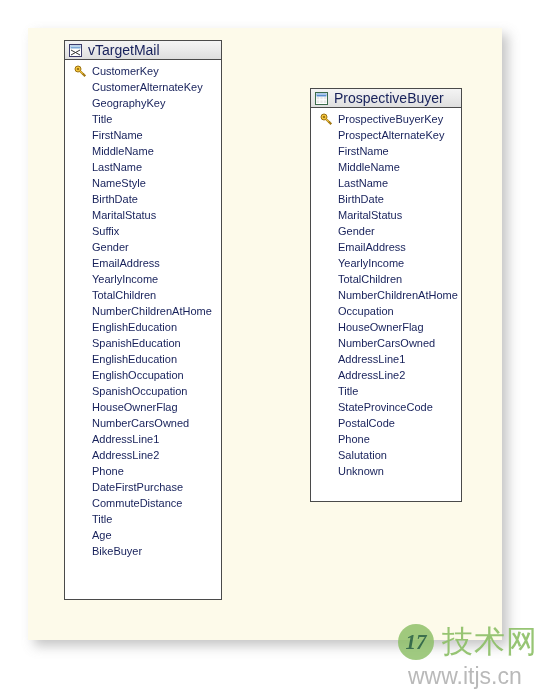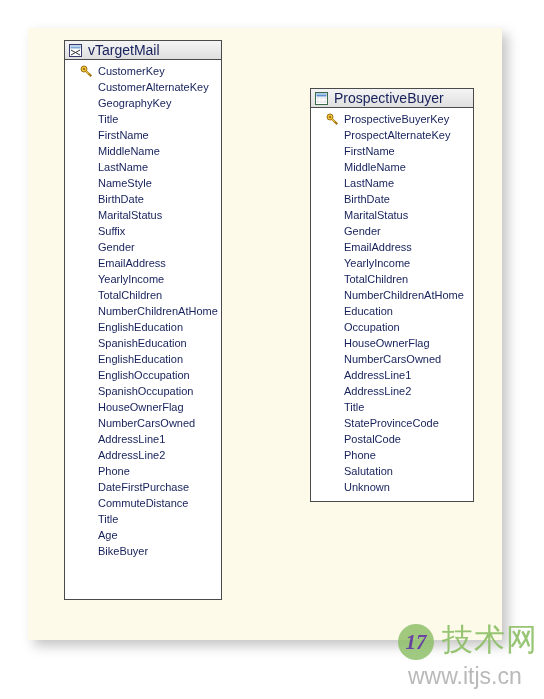--- a/index.html
+++ b/index.html
@@ -35,21 +35,21 @@
   }
   #entity-0 {
     left: 36px;
     top: 12px;
     width: 158px;
     height: 560px;
   }
   #entity-1 {
     left: 282px;
     top: 60px;
-    width: 164px;
+    width: 152px;
     height: 414px;
   }
 
   .entity-header {
     height: 19px;
     background: linear-gradient(to bottom, #f4f4f4 0%, #eaeaea 50%, #dedede 100%);
     border-bottom: 1px solid #4a4a4a;
     display: flex;
     align-items: center;
     padding-left: 4px;
@@ -65,21 +65,21 @@
 
   .field-list {
     list-style: none;
     margin: 0;
     padding: 3px 0 0 0;
   }
   .field-row {
     height: 16px;
     display: flex;
     align-items: center;
-    padding-left: 14px;
+    padding-left: 8px;
     box-sizing: border-box;
   }
   .field-icon-slot {
     width: 14px;
     height: 14px;
     flex: 0 0 14px;
     display: flex;
     align-items: center;
     justify-content: center;
   }
@@ -106,38 +106,38 @@
   .wm-row {
     display: flex;
     align-items: center;
     height: 40px;
   }
   .wm-badge {
     width: 36px;
     height: 36px;
     border-radius: 50%;
     background: #8cbf66;
-    color: #4c1d95;
+    color: #14532d;
     font-size: 21px;
     font-style: italic;
     font-weight: bold;
     display: flex;
     align-items: center;
     justify-content: center;
     opacity: 0.82;
     font-family: "Liberation Serif", serif;
   }
   .wm-cn {
     font-size: 31px;
     color: #8cbf66;
     margin-left: 8px;
     letter-spacing: 1px;
     opacity: 0.9;
     line-height: 34px;
-    font-family: Liberation Mono, monospace;
+    font-family: Liberation Serif, serif;
   }
   .wm-url {
     font-size: 23px;
     color: #b9b9b9;
     margin-left: 10px;
     margin-top: 2px;
     line-height: 25px;
     text-shadow: 1px 1px 0 rgba(255,255,255,0.6);
   }
 </style>
@@ -365,24 +365,20 @@
         <li class="field-row">
           <span class="field-icon-slot"></span>
           <span class="field-name">TotalChildren</span>
         </li>
         <li class="field-row">
           <span class="field-icon-slot"></span>
           <span class="field-name">NumberChildrenAtHome</span>
         </li>
         <li class="field-row">
           <span class="field-icon-slot"></span>
-          <span class="field-name">Education</span>
-        </li>
-        <li class="field-row">
-          <span class="field-icon-slot"></span>
           <span class="field-name">Occupation</span>
         </li>
         <li class="field-row">
           <span class="field-icon-slot"></span>
           <span class="field-name">HouseOwnerFlag</span>
         </li>
         <li class="field-row">
           <span class="field-icon-slot"></span>
           <span class="field-name">NumberCarsOwned</span>
         </li>

